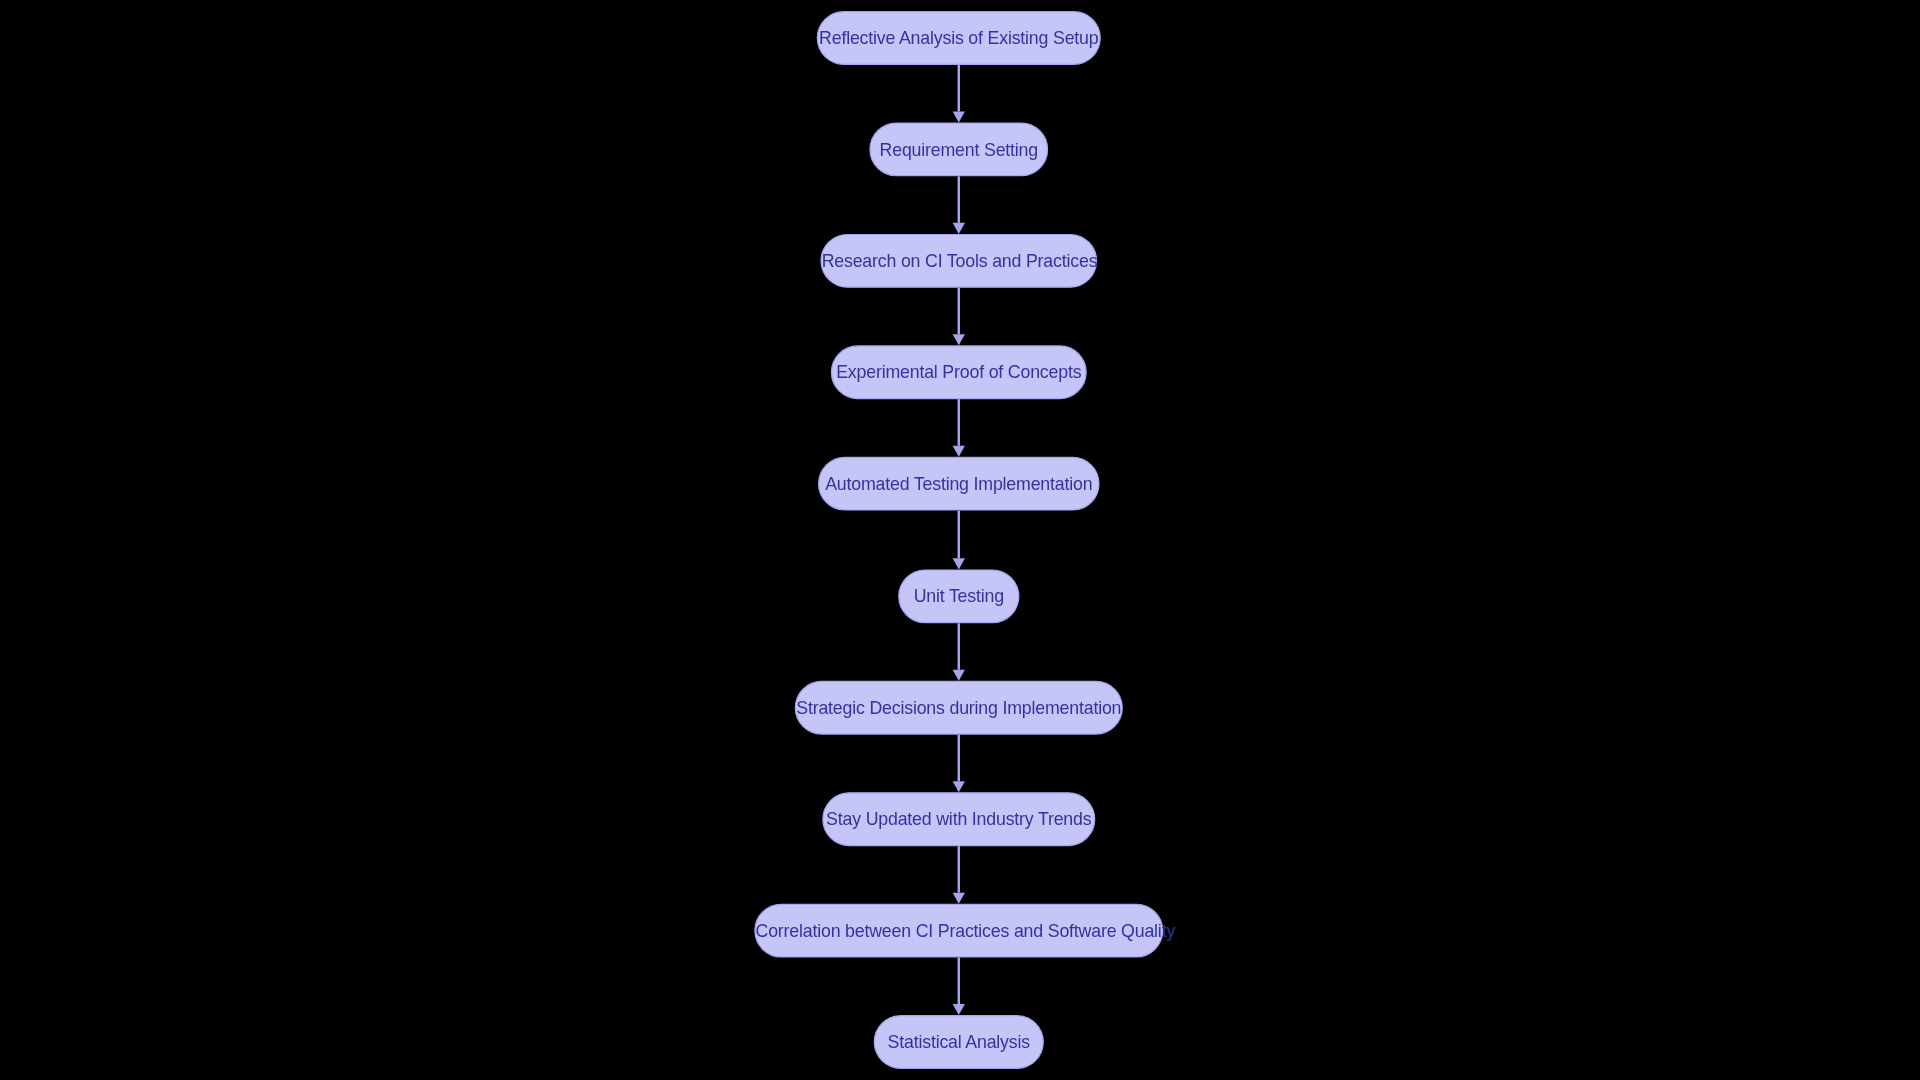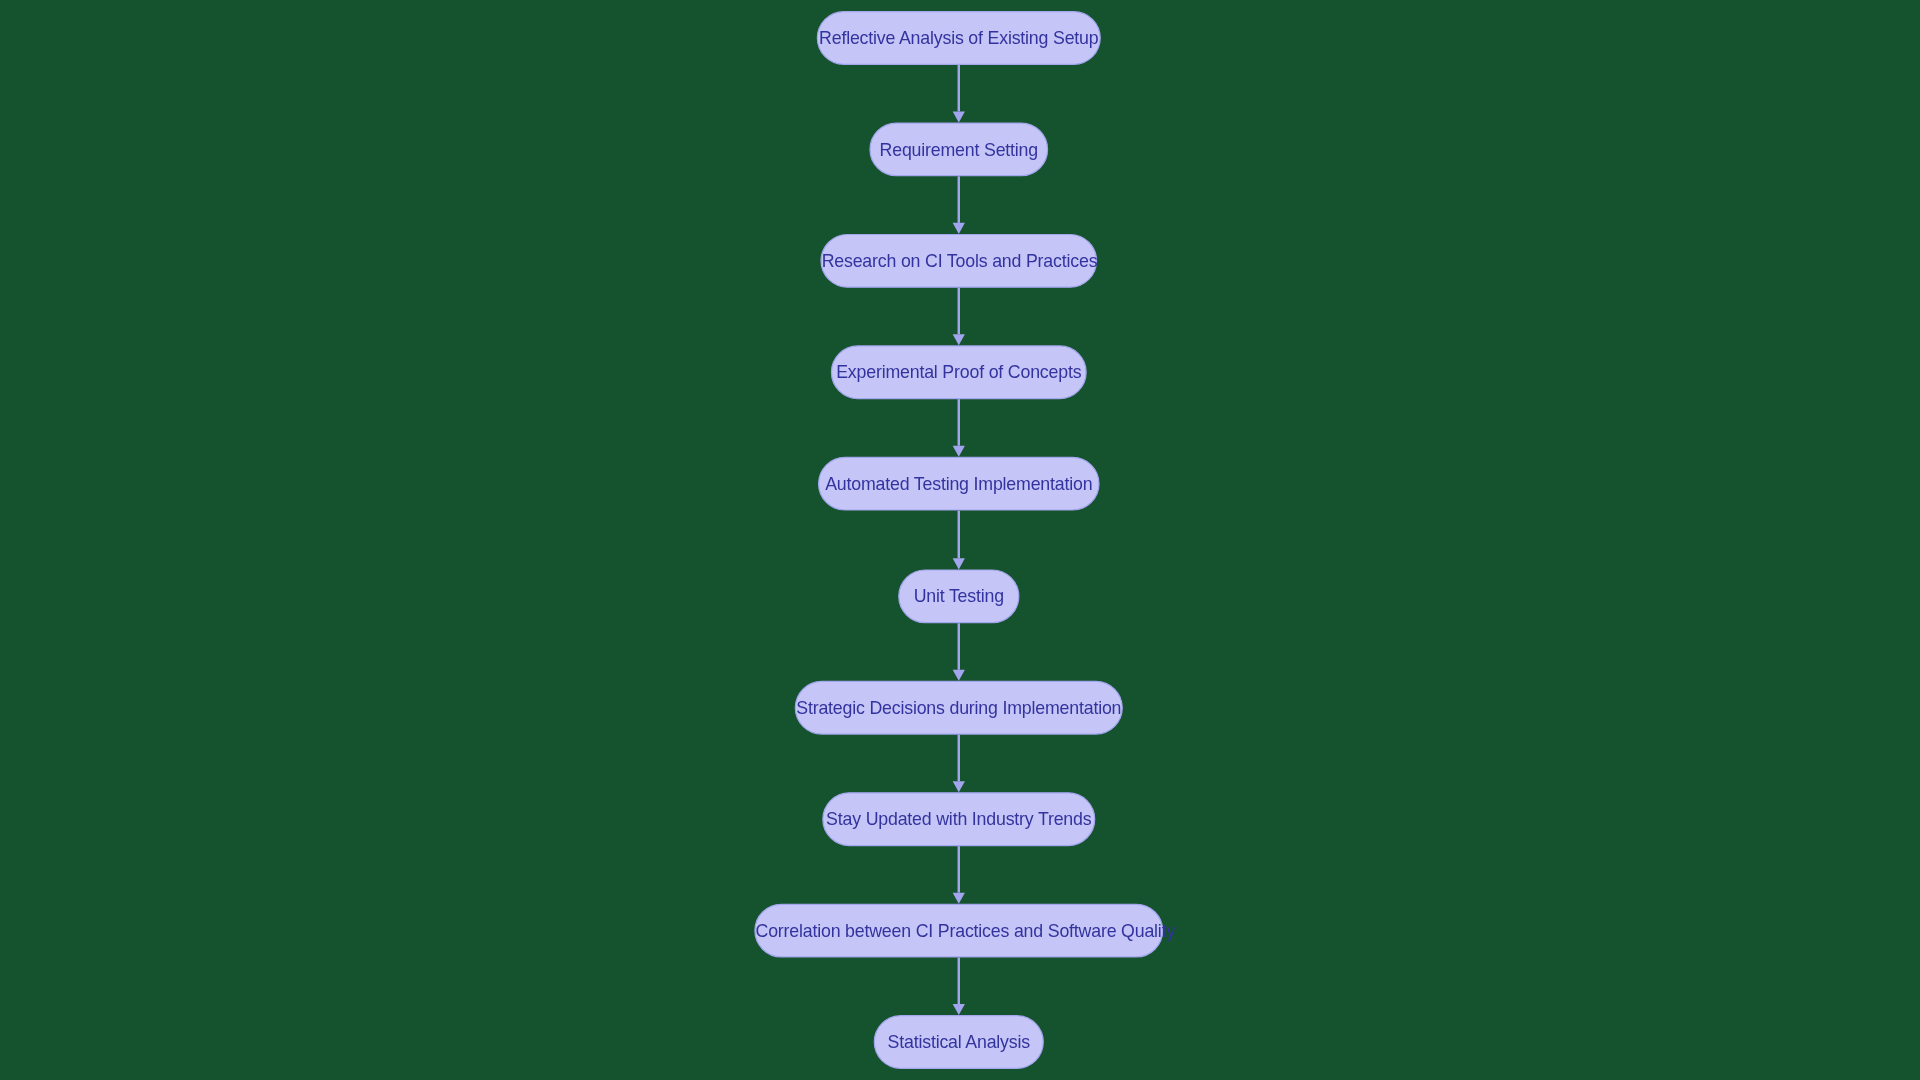--- a/index.html
+++ b/index.html
@@ -11,21 +11,21 @@
     width: 1920px;
     height: 1080px;
     overflow: hidden;
     font-family: "Liberation Sans", sans-serif;
   }
 
   #flow-canvas {
     position: relative;
     width: 1920px;
     height: 1080px;
-    background: #14532d;
+    background: #000000;
   }
 
   
   #flow-inner {
     position: absolute;
     left: 0;
     top: 0;
     width: 1568px;
     height: 890px;
     transform: scale(1.2245);

